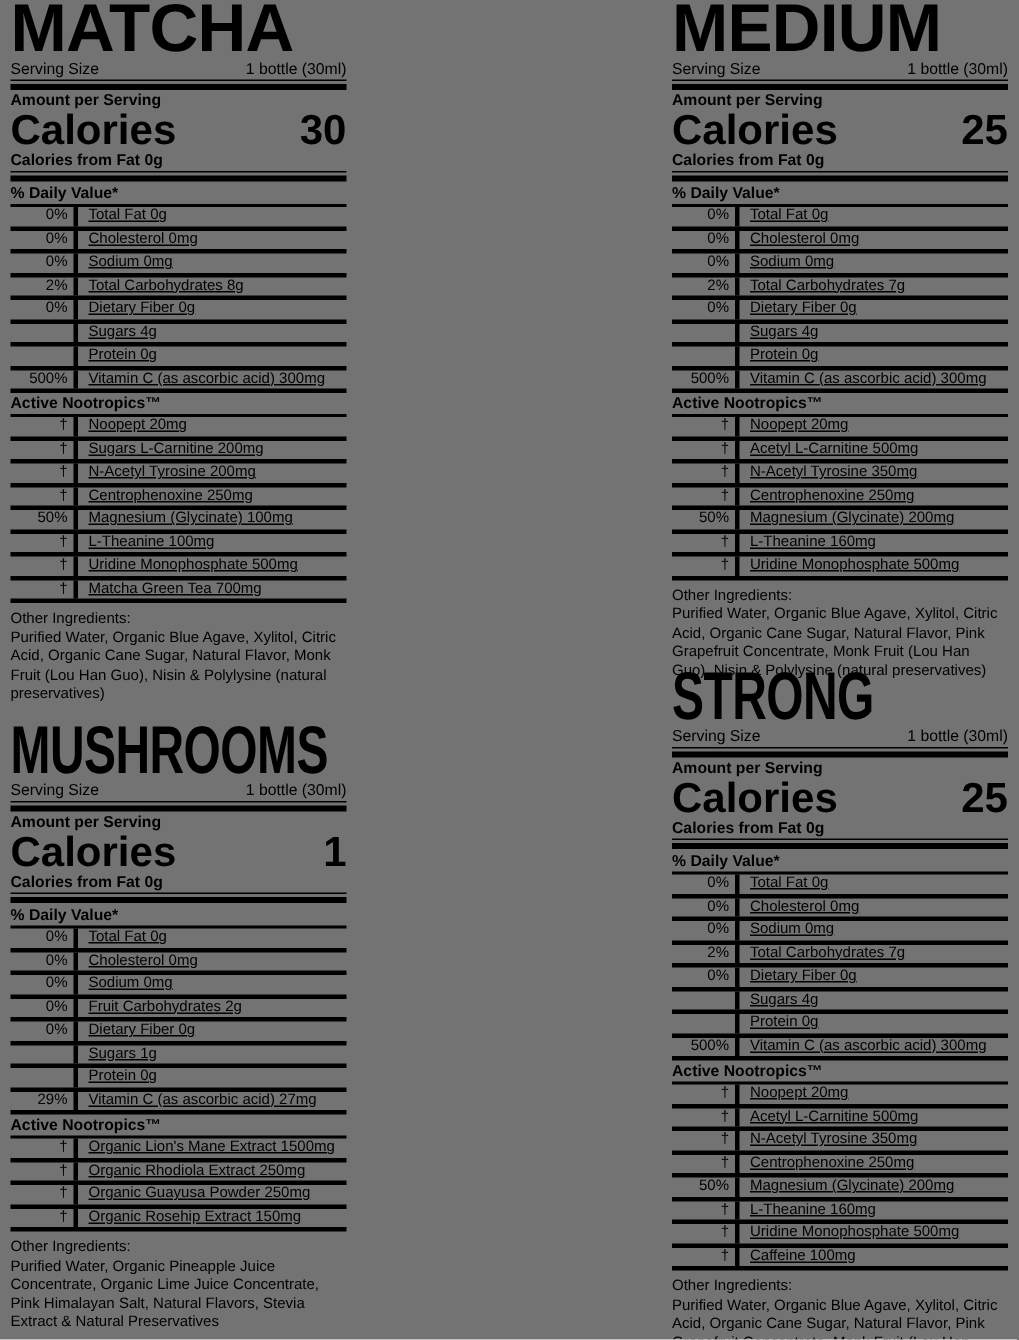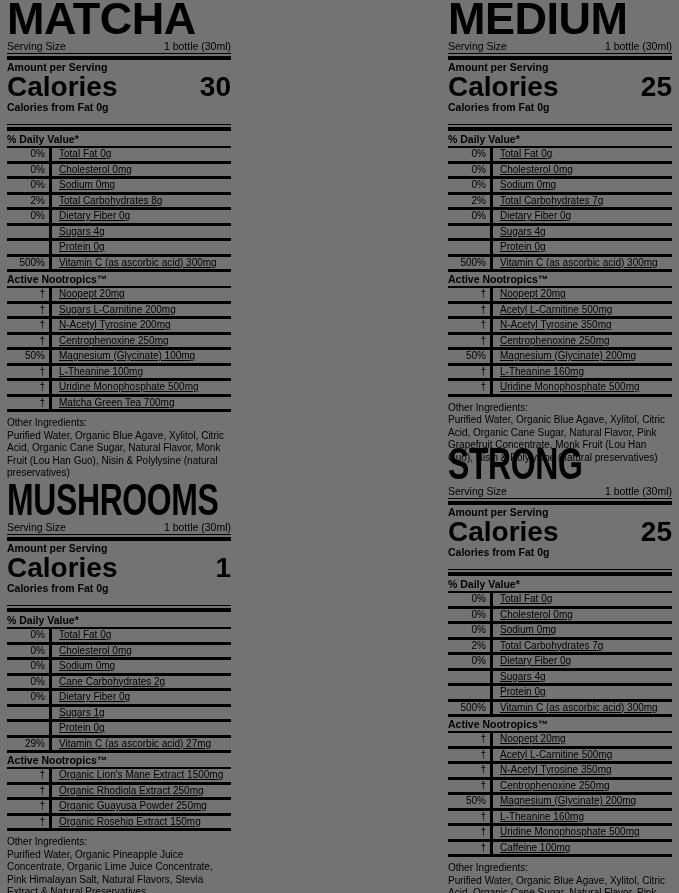--- a/index.html
+++ b/index.html
@@ -61,21 +61,21 @@
     justify-content: space-between;
     align-items: baseline;
     font-weight: bold;
     font-size: 28px;
     line-height: 1.0;
   }
   .cff {
     font-weight: bold;
     font-size: 10.5px;
     line-height: 12px;
-    padding-bottom: 11px;
+    padding-bottom: 1px;
     border-bottom: 1.5px solid #000;
   }
   .sec-head {
     font-weight: bold;
     font-size: 10.5px;
     line-height: 12px;
     padding: 1px 0;
     border-bottom: 2px solid #000;
   }
   .rows { border-bottom: 3.5px solid #000; }
@@ -321,21 +321,21 @@
         <div class="row">
           <span class="pct">0%</span>
           <span class="nm">Cholesterol 0mg</span>
         </div>
         <div class="row">
           <span class="pct">0%</span>
           <span class="nm">Sodium 0mg</span>
         </div>
         <div class="row">
           <span class="pct">0%</span>
-          <span class="nm">Cane Carbohydrates 2g</span>
+          <span class="nm">Fruit Carbohydrates 2g</span>
         </div>
         <div class="row">
           <span class="pct">0%</span>
           <span class="nm">Dietary Fiber 0g</span>
         </div>
         <div class="row">
           <span class="pct"></span>
           <span class="nm">Sugars 1g</span>
         </div>
         <div class="row">

